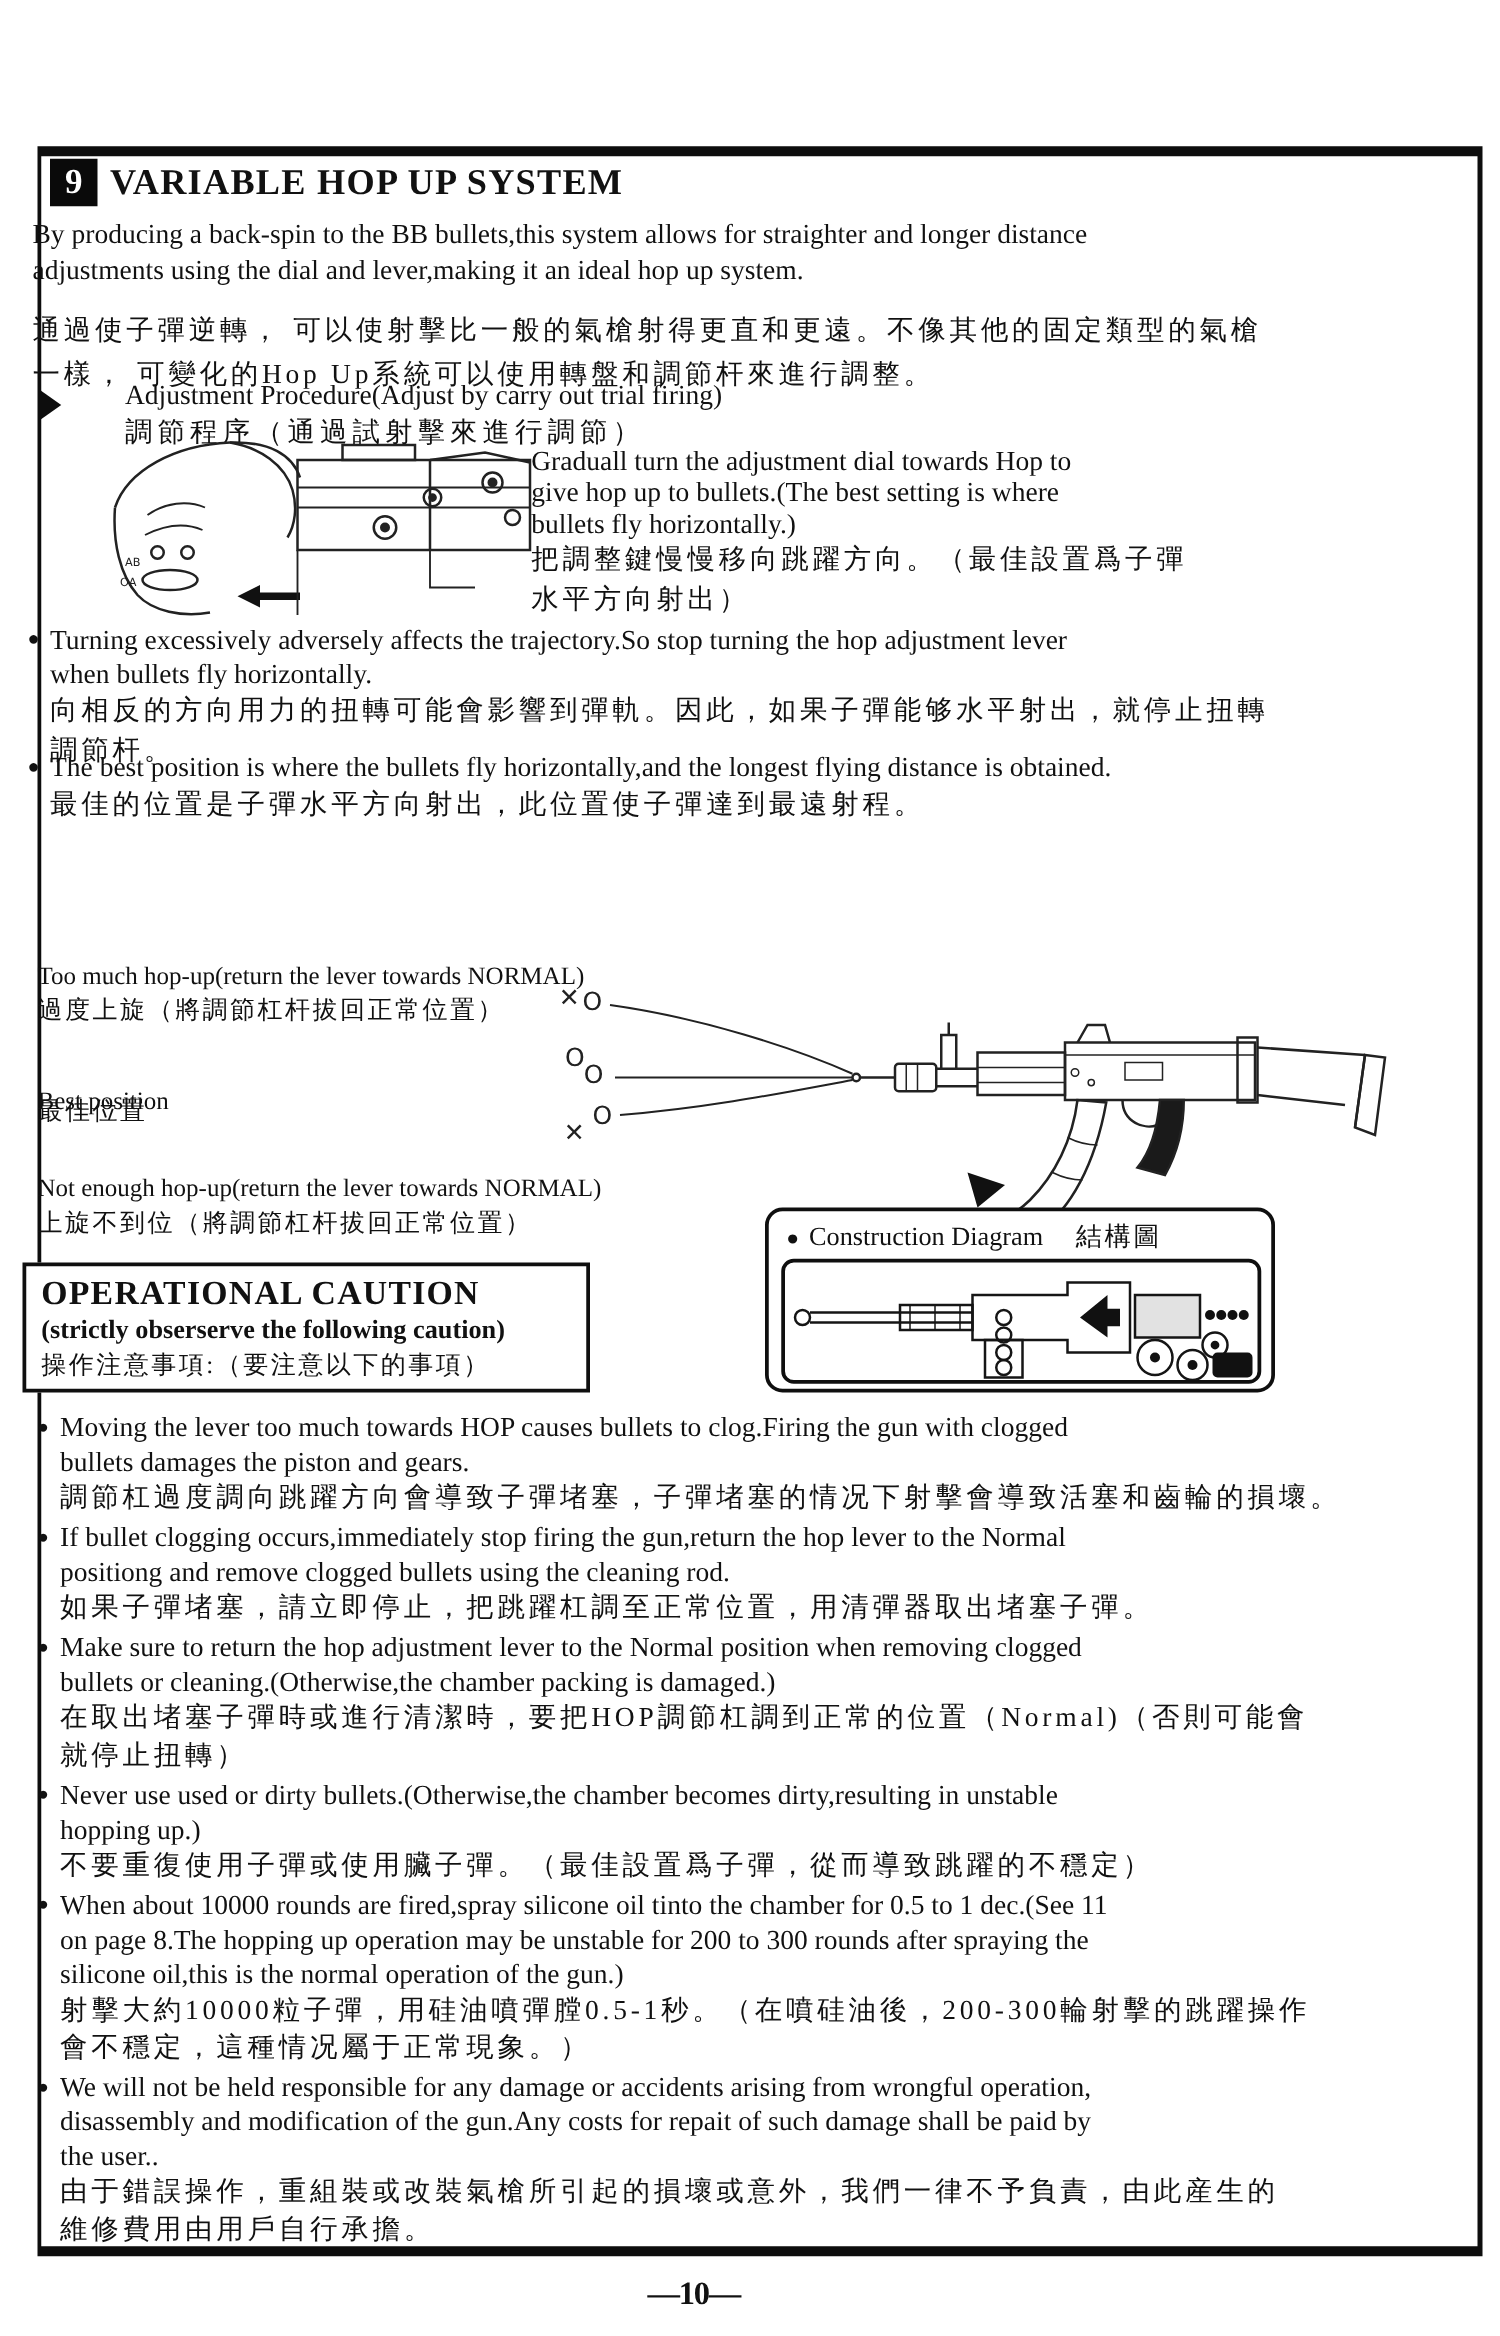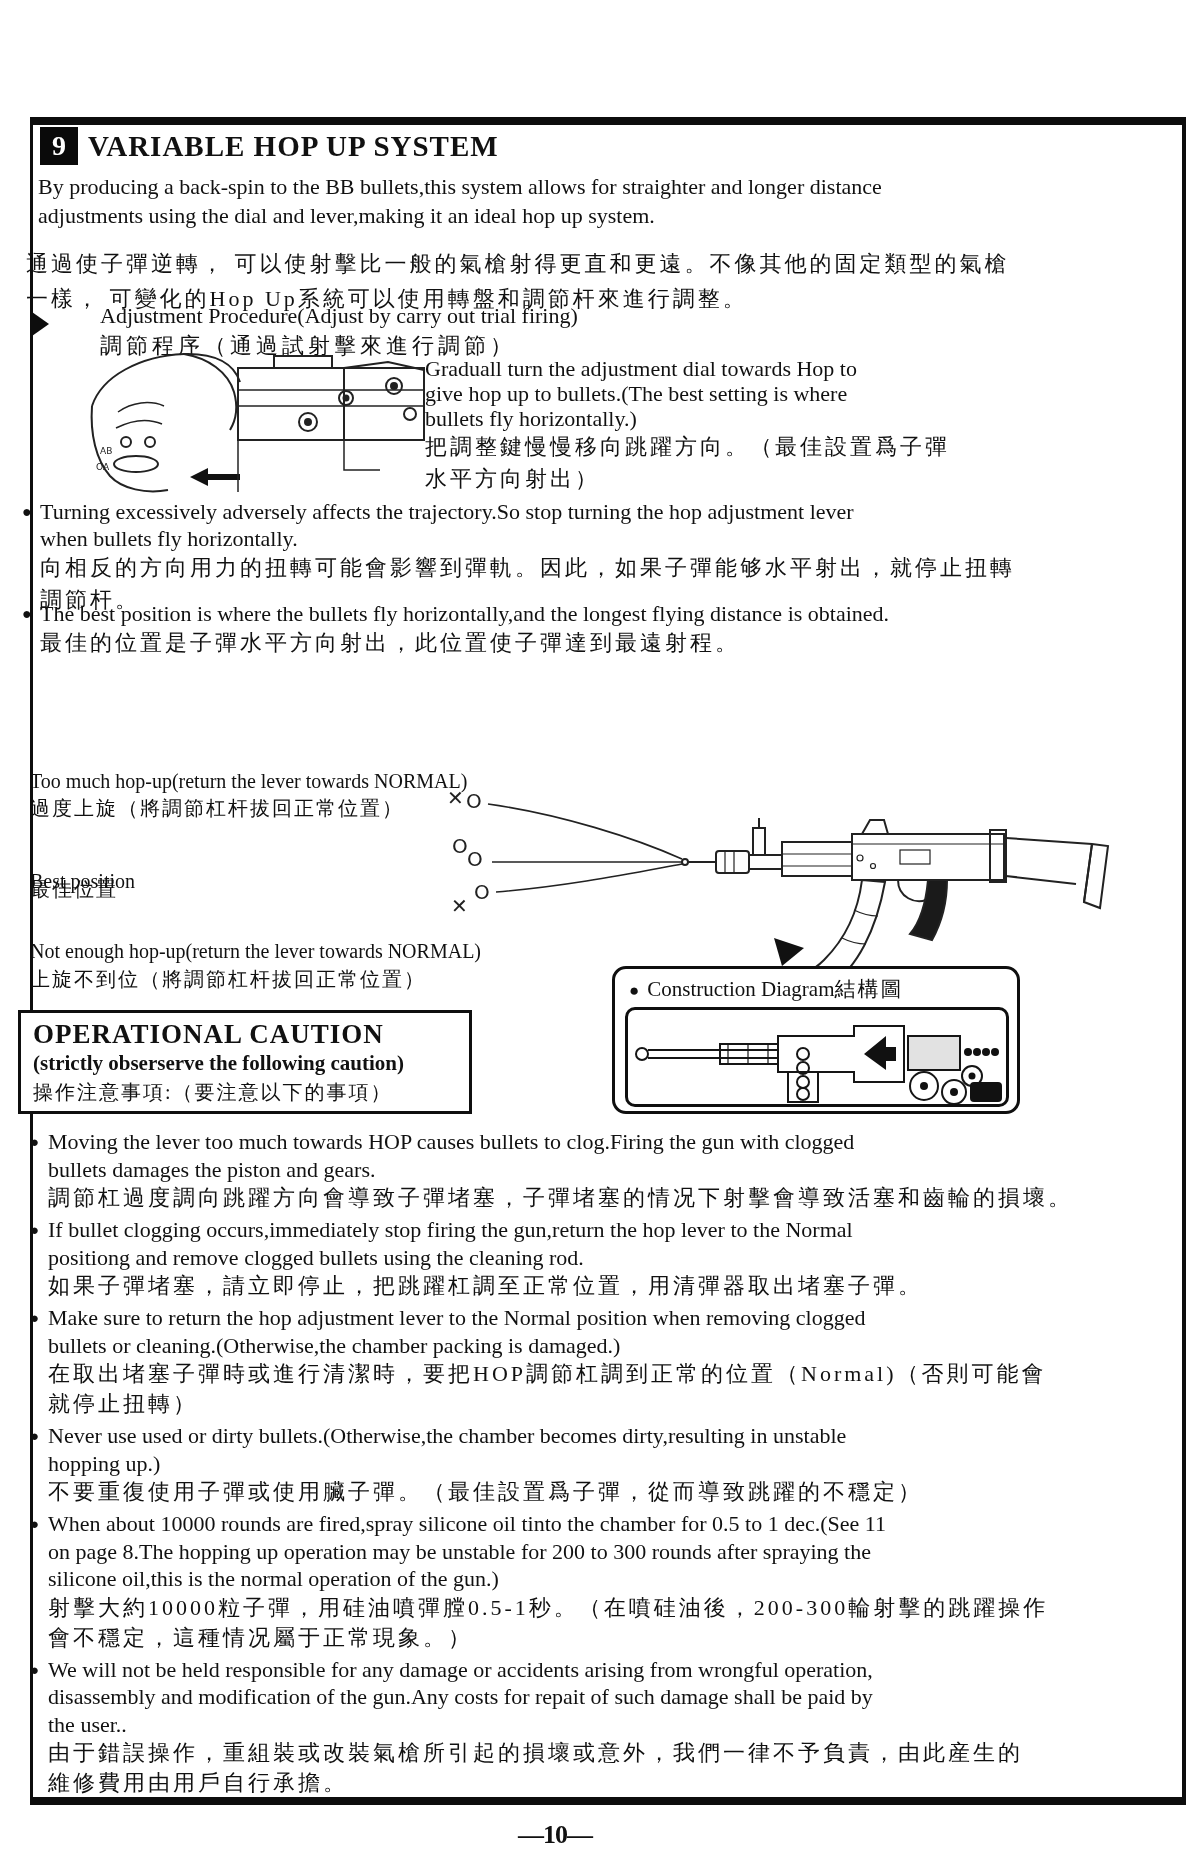--- a/index.html
+++ b/index.html
@@ -37,38 +37,38 @@
   .mark{position:absolute;font-size:20px;line-height:20px;font-family:"DejaVu Sans",sans-serif;color:#222;}
   
   .cbox{position:absolute;left:18px;top:1010px;width:426px;height:92px;border:3px solid #0f0f0f;
         padding:6px 10px 0 12px;background:#fff;}
   .cbox .t1{font-size:27px;font-weight:bold;letter-spacing:1px;line-height:30px;}
   .cbox .t2{font-size:21px;font-weight:bold;line-height:28px;}
   .cbox .t3{font-size:20px;letter-spacing:2px;line-height:30px;}
   .cdbox{position:absolute;left:612px;top:966px;width:402px;height:142px;border:3px solid #0f0f0f;border-radius:14px;background:#fff;}
   .cdhead{position:absolute;left:14px;top:6px;font-size:21px;line-height:28px;white-space:nowrap;}
   .cdhead .b{font-size:17px;margin-right:8px;}
-  .cdhead .zhl{letter-spacing:2px;}
+  .cdhead .zhl{letter-spacing:2px;margin-left:26px;}
   .cdinner{position:absolute;left:10px;top:38px;width:378px;height:94px;border:3px solid #0f0f0f;border-radius:10px;}
   svg{display:block;}
   .pnum{position:absolute;left:495px;top:1820px;width:120px;text-align:center;
         font-size:26px;font-weight:bold;letter-spacing:-1px;}
   .tinymark{position:absolute;font-size:9px;font-family:"DejaVu Sans",sans-serif;color:#222;line-height:10px;}
 </style>
 </head>
 <body>
 
 <div class="page">
 
   <div class="frame"></div>
 
   <div class="secnum">9</div>
   <div class="title-en">VARIABLE HOP UP SYSTEM</div>
 
-  <div class="abs" style="left:26px;top:172px;margin-left:12px;">
+  <div class="abs" style="left:26px;top:172px;">
     <div class="ln">By producing a back-spin to the BB bullets,this system allows for straighter and longer distance</div>
     <div class="ln">adjustments using the dial and lever,making it an ideal hop up system.</div>
   </div>
   <div class="abs" style="left:26px;top:246px;">
     <div class="lnz">通過使子彈逆轉， 可以使射擊比一般的氣槍射得更直和更遠。不像其他的固定類型的氣槍</div>
     <div class="lnz">一樣， 可變化的Hop Up系統可以使用轉盤和調節杆來進行調整。</div>
   </div>
 
   <div class="tri"></div>
   <div class="abs" style="left:100px;top:302px;">

